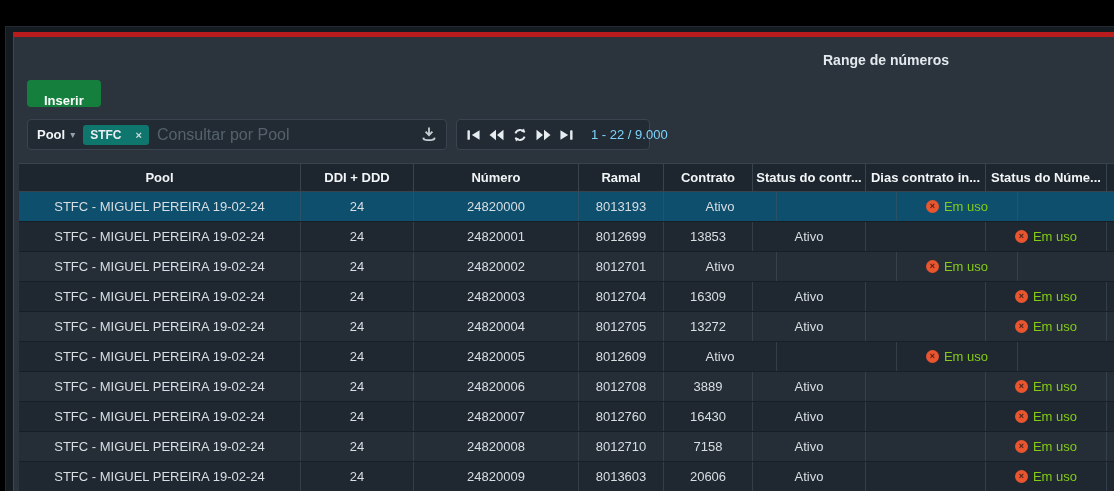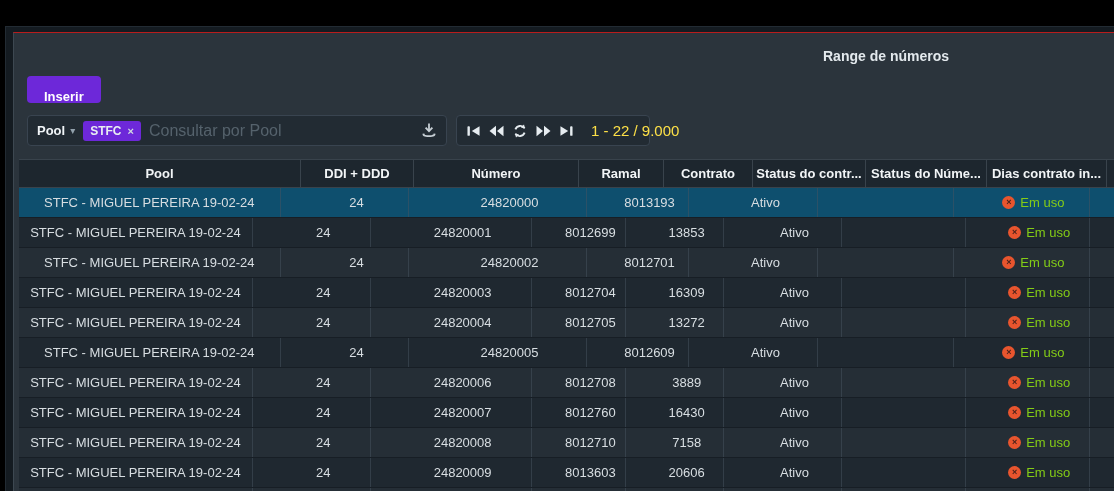--- a/index.html
+++ b/index.html
@@ -10,79 +10,79 @@
     font-family: "Liberation Sans", sans-serif;
   }
   .backdrop {
     position: absolute; left: 5px; top: 26px; right: 0; bottom: 0;
     background: #141b21;
     border-top: 1px solid #222b33; border-left: 1px solid #222b33;
   }
   .panel {
     position: absolute; left: 13px; top: 32px; right: 0; bottom: 0;
     background: #2b343c;
-    border-top: 1px solid #b91c1c; border-left: 1px solid #3d4851;
+    border-top: 5px solid #b91c1c; border-left: 1px solid #3d4851;
     overflow: hidden;
   }
   .panel-title {
     position: absolute; left: 809px; top: 15px;
     font-size: 14px; font-weight: bold; color: #e3e9ed;
   }
   .btn-insert {
     position: absolute; left: 13px; top: 43px; height: 27px;
     padding: 13px 17px;
-    background: #6d28d9; color: #fff;
+    background: #15803d; color: #fff;
     border: none; border-radius: 4px;
     font-family: inherit; font-size: 13px; font-weight: bold;
     cursor: pointer;
   }
   .bar {
     position: absolute; top: 82px; height: 31px;
     background: #222b33;
     border: 1px solid #394450; border-radius: 4px;
     display: flex; align-items: center;
   }
   .filter-bar { left: 13px; width: 420px; padding: 0 9px; gap: 8px; }
   .field-select { display: flex; align-items: center; gap: 5px; cursor: pointer; }
   .field-select .lbl { font-size: 13px; font-weight: bold; color: #f0f4f7; }
   .field-select .caret { font-size: 10px; color: #93a1ac; }
   .chip {
-    display: flex; align-items: center; gap: 6px;
-    background: #6d28d9; border-radius: 3px;
+    display: flex; align-items: center; gap: 14px;
+    background: #0f766e; border-radius: 3px;
     padding: 3px 7px; font-size: 12px; color: #e8eef2; font-weight: bold;
   }
   .chip .chip-x { color: #d2dae0; font-size: 11px; cursor: pointer; }
   .filter-input {
     flex: 1; background: transparent; border: none; outline: none;
     color: #86efac; font-family: inherit; font-size: 16px; min-width: 0;
   }
   .filter-input::placeholder { color: #55626c; }
   .dl-icon { color: #c7cfd5; display: flex; cursor: pointer; }
   .pager { left: 442px; width: 194px; padding: 0 10px; gap: 9px; }
   .pager-btn {
     background: transparent; border: none; padding: 0;
     color: #e6ecf0; display: flex; align-items: center; cursor: pointer;
   }
   .pager-sep { width: 1px; height: 17px; background: #39434c; }
-  .pager-label { font-size: 15px; color: #fde047; white-space: nowrap; }
+  .pager-label { font-size: 13px; color: #7dd3fc; white-space: nowrap; }
   .table {
     position: absolute; left: 5px; top: 126px; right: 0; bottom: 0;
     overflow: hidden;
   }
   .thead {
     display: flex; height: 29px;
     background: #1d262e;
     border-top: 1px solid #39434c; border-bottom: 1px solid #39434c;
   }
   .th {
     line-height: 27px; font-size: 13px; font-weight: bold; color: #f2f5f7;
     text-align: center; border-right: 1px solid #39434c;
     white-space: nowrap; overflow: hidden; cursor: pointer;
   }
-  .trow { display: flex; height: 30px; border-bottom: 1px solid #171e25; cursor: pointer; gap: 24px; }
+  .trow { display: flex; height: 30px; border-bottom: 1px solid #171e25; cursor: pointer; }
   .trow:nth-child(odd) { background: #252e36; }
   .trow:nth-child(even) { background: #1f2830; }
   .trow.selected { background: #0e4f6e; }
   .td {
     line-height: 29px; font-size: 13px; color: #d8dee2; text-align: center;
     border-right: 1px solid rgba(72,84,95,0.5);
     white-space: nowrap; overflow: hidden;
   }
   .c0 { width: 282px; } .c1 { width: 113px; } .c2 { width: 165px; }
   .c3 { width: 85px; }  .c4 { width: 89px; }  .c5 { width: 113px; text-align: center; }
@@ -165,22 +165,22 @@
   </div>
 
   <div class="table">
     <div class="thead">
       <div class="th c0">Pool</div>
       <div class="th c1">DDI + DDD</div>
       <div class="th c2">Número</div>
       <div class="th c3">Ramal</div>
       <div class="th c4">Contrato</div>
       <div class="th c5">Status do contr...</div>
+      <div class="th c6">Dias contrato in...</div>
       <div class="th c7">Status do Núme...</div>
-      <div class="th c6">Dias contrato in...</div>
       <div class="th c8"></div>
     </div>
     <div class="tbody">
   <div class="trow selected">
     <div class="td c0">STFC - MIGUEL PEREIRA 19-02-24</div>
     <div class="td c1">24</div>
     <div class="td c2">24820000</div>
     <div class="td c3">8013193</div>
     <div class="td c5">Ativo</div>
     <div class="td c6"></div>

